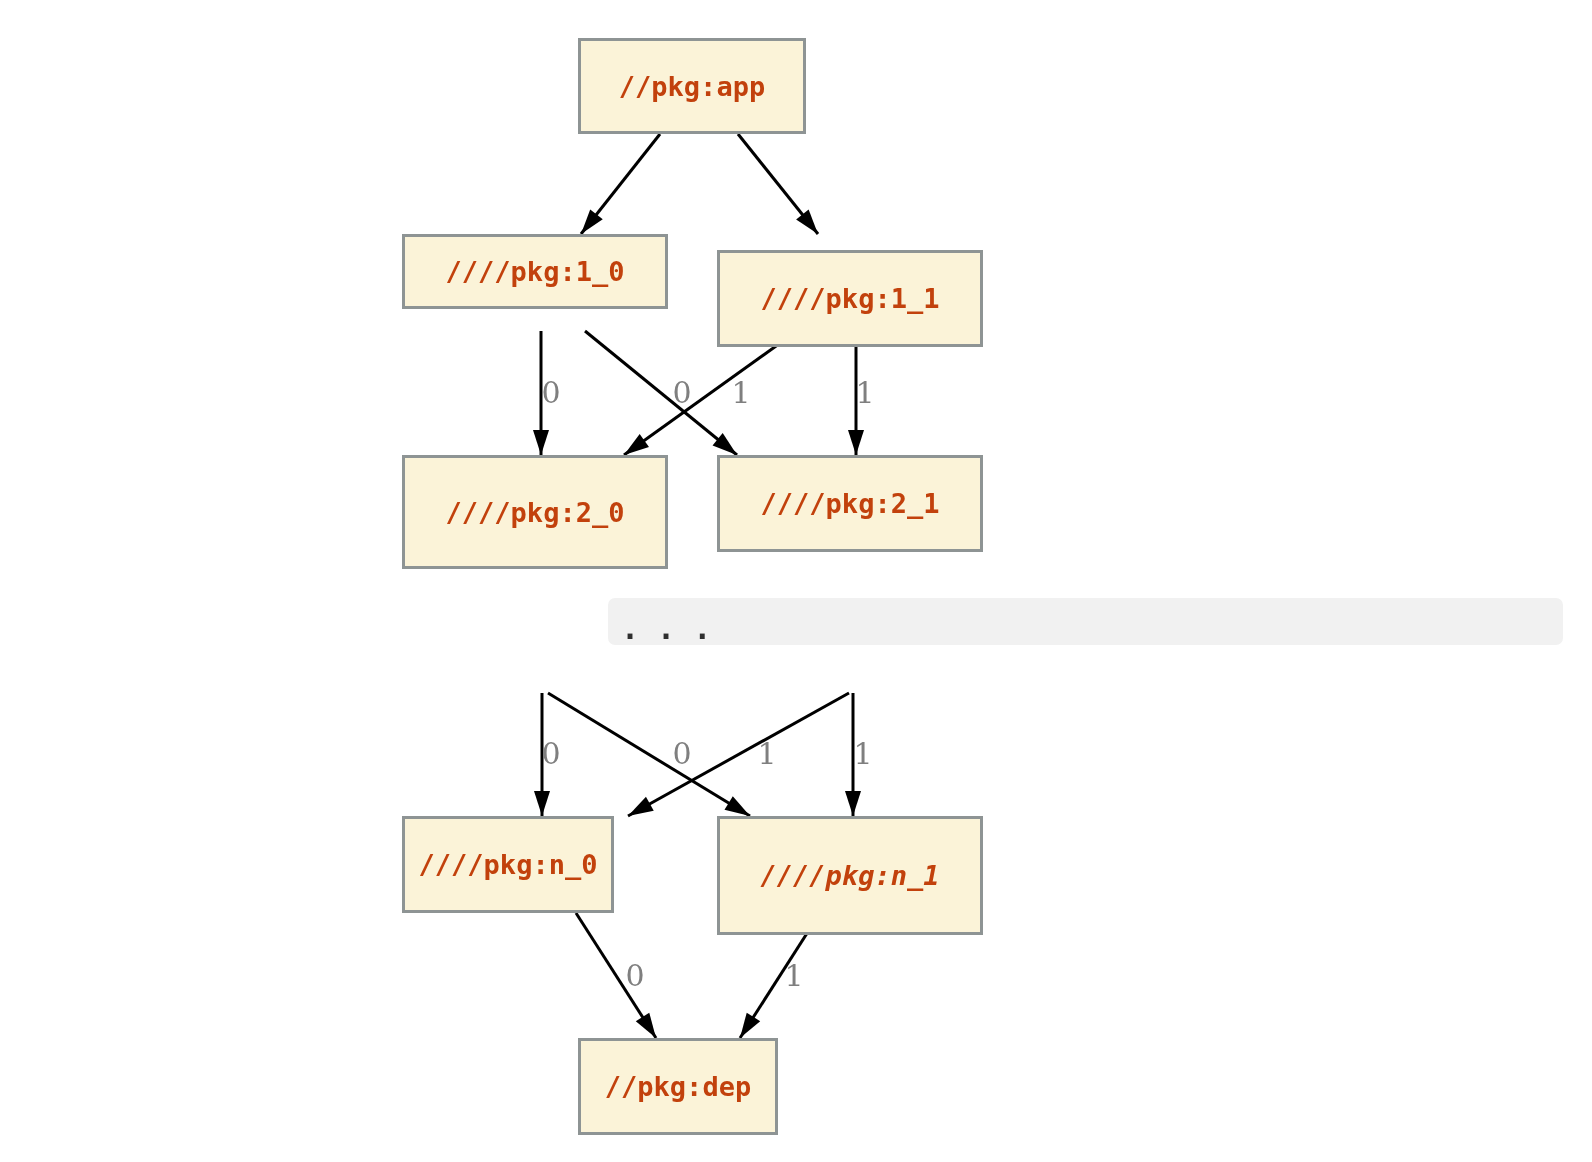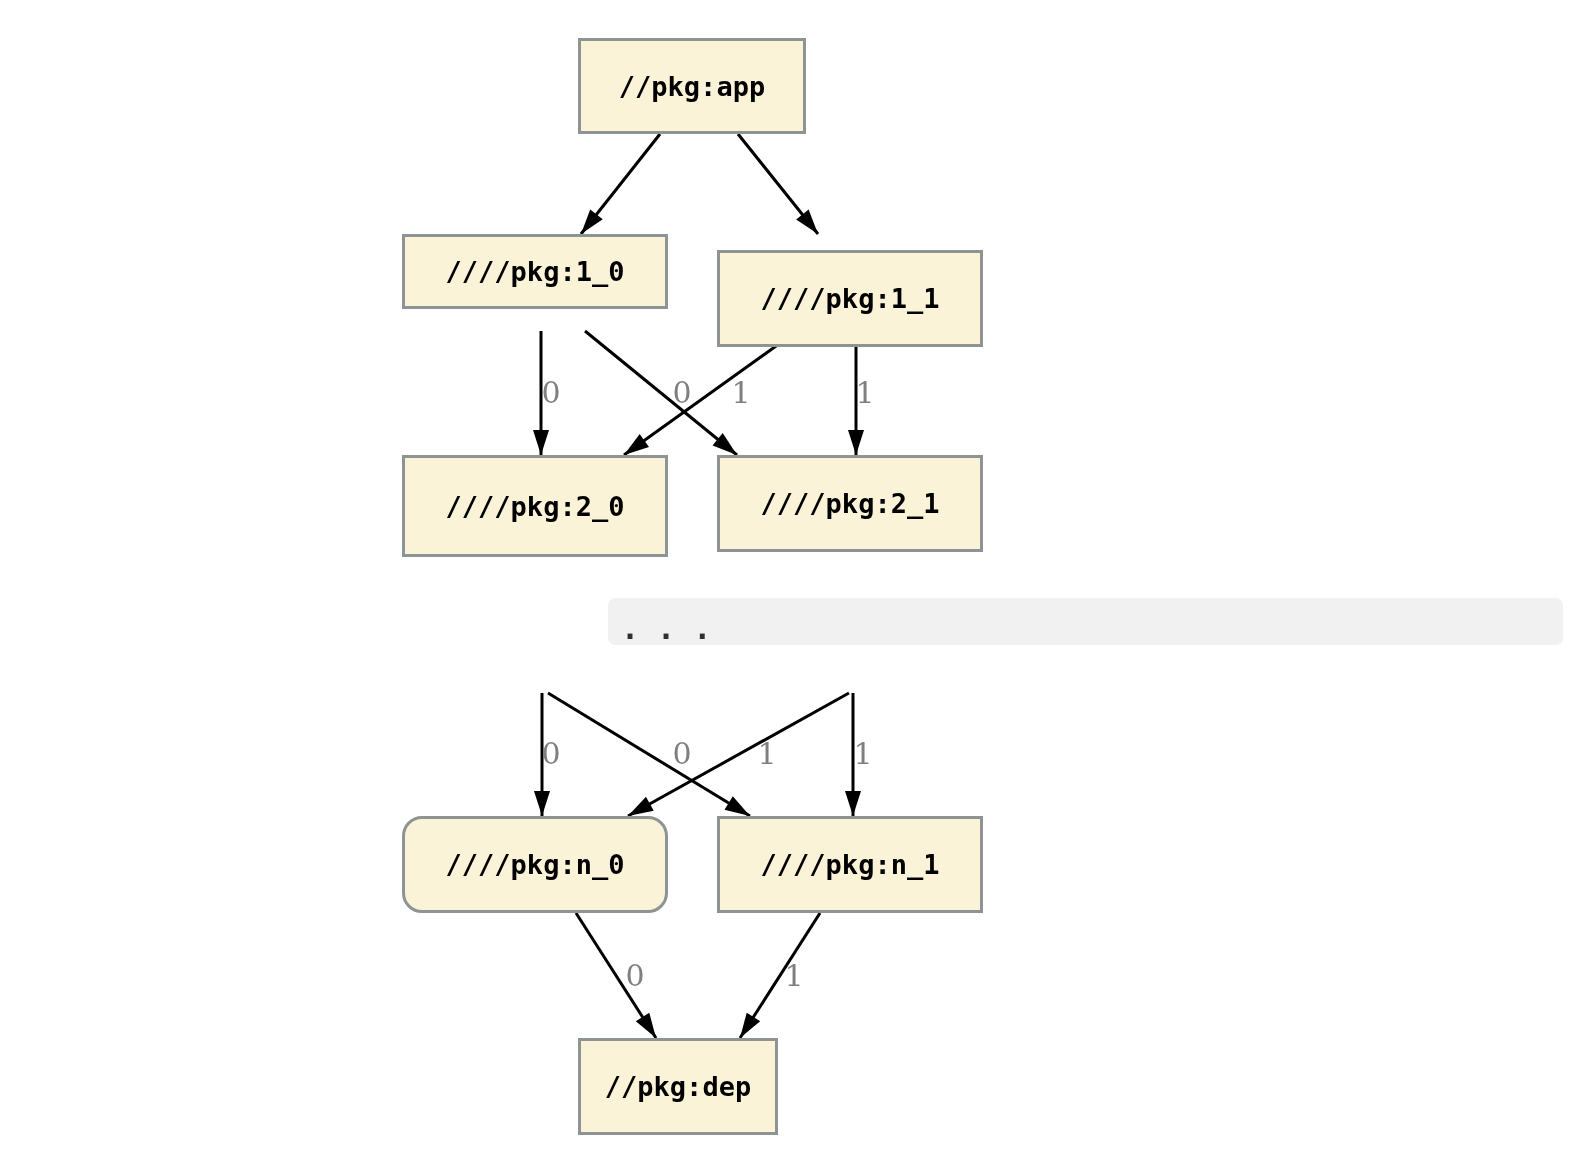--- a/index.html
+++ b/index.html
@@ -34,21 +34,21 @@
     position: absolute;
     box-sizing: border-box;
     background: #fbf3d8;
     border: 3px solid #8e9494;
     display: flex;
     align-items: center;
     justify-content: center;
     font-family: "DejaVu Sans Mono", monospace;
     font-weight: bold;
     font-size: 27px;
-    color: #000000;
+    color: #c2410c;
     white-space: nowrap;
   }
   .ellipsis-band {
     position: absolute;
     left: 608px;
     top: 598px;
     width: 955px;
     height: 47px;
     background: #f1f1f1;
     border-radius: 7px;
@@ -116,37 +116,37 @@
   </div>
 
   <div class="node" style="left:402px; top:234px; width:266px; height:75px;">
     <span>////pkg:1_0</span>
   </div>
 
   <div class="node" style="left:717px; top:234px; width:266px; height:97px;margin-top:16px;">
     <span>////pkg:1_1</span>
   </div>
 
-  <div class="node" style="left:402px; top:455px; width:266px; height:102px;">
+  <div class="node" style="left:402px; top:455px; width:266px; height:114px;">
     <span>////pkg:2_0</span>
   </div>
 
   <div class="node" style="left:717px; top:455px; width:266px; height:97px;">
     <span>////pkg:2_1</span>
   </div>
 
   <div class="ellipsis-band">
     <span class="ellipsis-text">. . .</span>
   </div>
 
-  <div class="node" style="left:402px; top:816px; width:266px; height:97px;border-radius:20px;">
+  <div class="node" style="left:402px; top:816px; width:212px; height:97px;">
     <span>////pkg:n_0</span>
   </div>
 
-  <div class="node" style="left:717px; top:816px; width:266px; height:97px;">
+  <div class="node" style="left:717px; top:816px; width:266px; height:119px;font-style:italic;">
     <span>////pkg:n_1</span>
   </div>
 
   <div class="node" style="left:578px; top:1038px; width:200px; height:97px;">
     <span>//pkg:dep</span>
   </div>
 
 </div>
 
 </body></html>

